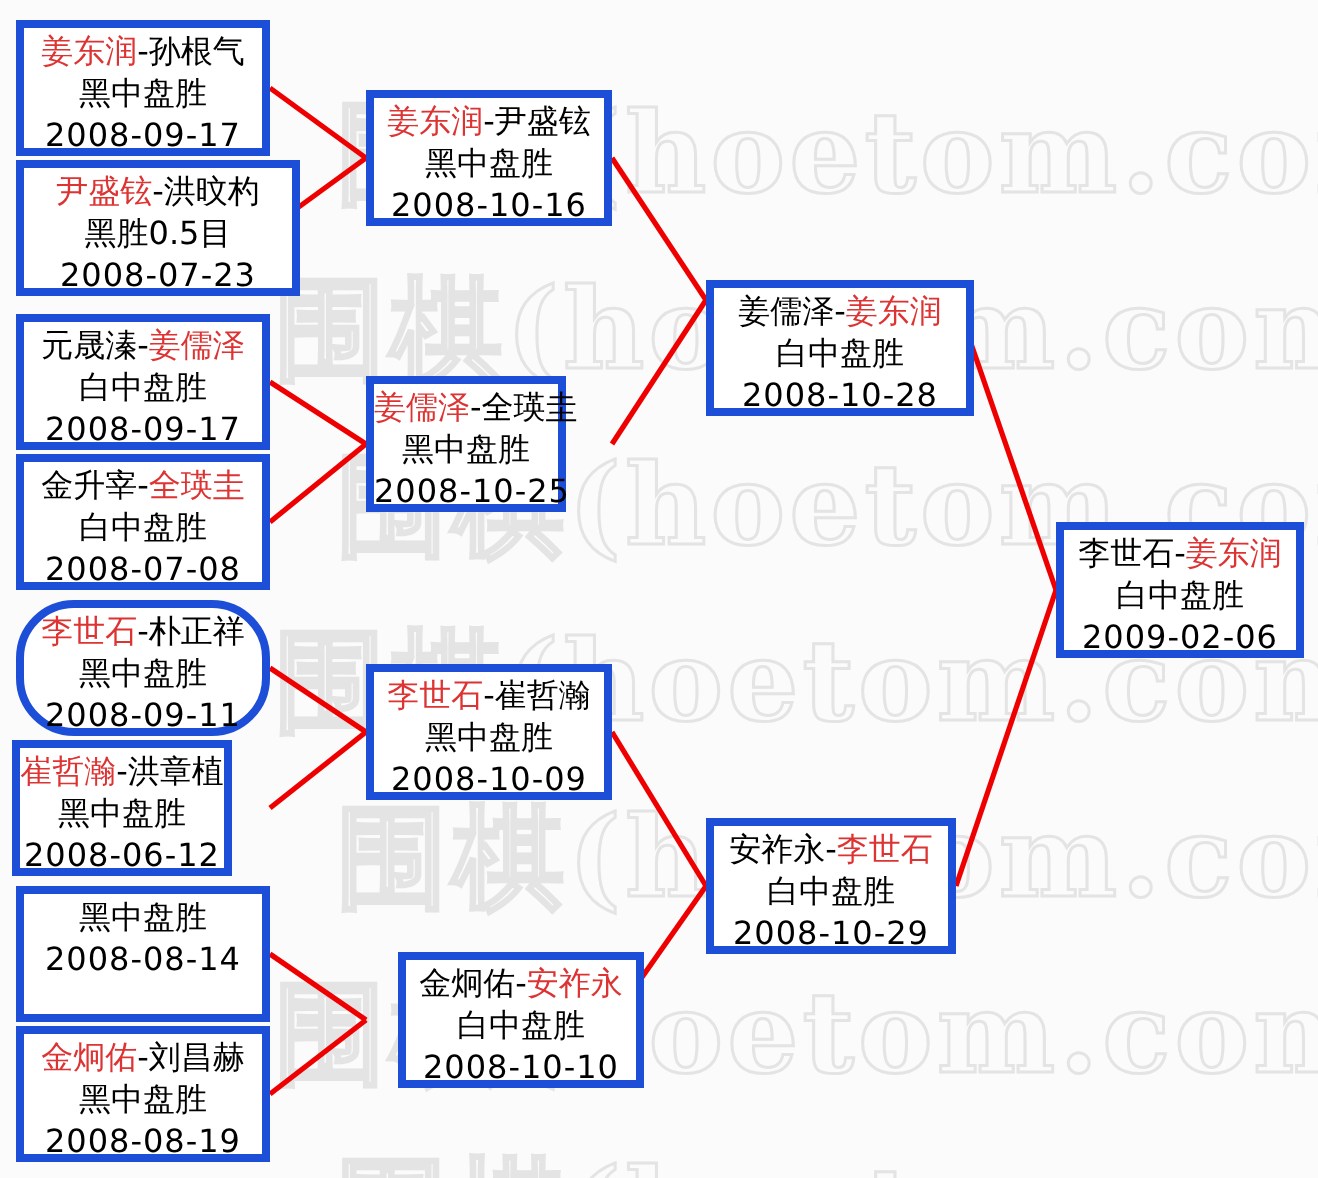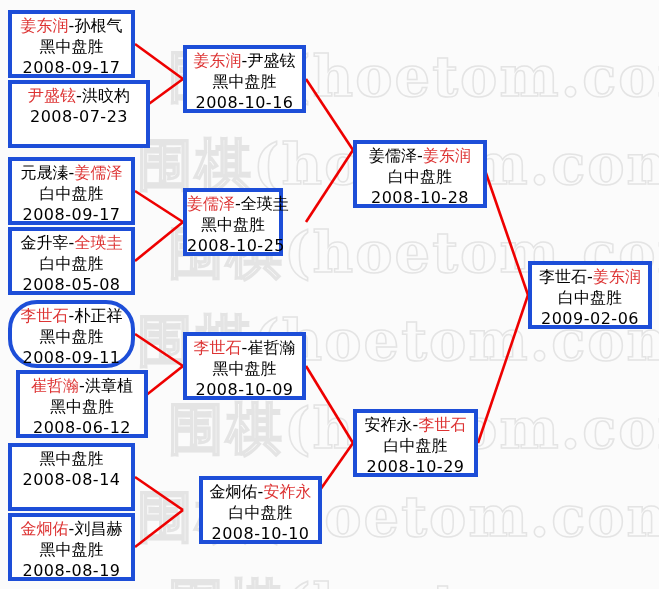--- a/index.html
+++ b/index.html
@@ -63,38 +63,39 @@
     </g>
   </svg>
 
   <div class="match" style="left:8px; top:10px; width:127px;">
     <div class="players w1"><span class="p1">姜东润</span><span class="dash">-</span><span class="p2">孙根气</span></div>
     <div class="result">黑中盘胜</div>
     <div class="date">2008-09-17</div>
   </div>
   <div class="match" style="left:8px; top:80px; width:142px;">
     <div class="players w1"><span class="p1">尹盛铉</span><span class="dash">-</span><span class="p2">洪旼杓</span></div>
+    <div class="result">黑胜0.5目</div>
     <div class="date">2008-07-23</div>
   </div>
   <div class="match" style="left:8px; top:157px; width:127px;">
     <div class="players w2"><span class="p1">元晟溱</span><span class="dash">-</span><span class="p2">姜儒泽</span></div>
     <div class="result">白中盘胜</div>
     <div class="date">2008-09-17</div>
   </div>
   <div class="match" style="left:8px; top:227px; width:127px;">
     <div class="players w2"><span class="p1">金升宰</span><span class="dash">-</span><span class="p2">全瑛圭</span></div>
     <div class="result">白中盘胜</div>
-    <div class="date">2008-05-08</div>
+    <div class="date">2008-07-08</div>
   </div>
   <div class="match" style="left:8px; top:300px; width:127px;border-radius:29px;">
     <div class="players w1"><span class="p1">李世石</span><span class="dash">-</span><span class="p2">朴正祥</span></div>
     <div class="result">黑中盘胜</div>
     <div class="date">2008-09-11</div>
   </div>
-  <div class="match" style="left:16px; top:370px; width:132px;">
+  <div class="match" style="left:6px; top:370px; width:110px;">
     <div class="players w1"><span class="p1">崔哲瀚</span><span class="dash">-</span><span class="p2">洪章植</span></div>
     <div class="result">黑中盘胜</div>
     <div class="date">2008-06-12</div>
   </div>
   <div class="match" style="left:8px; top:443px; width:127px;">
     <div class="result">黑中盘胜</div>
     <div class="date">2008-08-14</div>
   </div>
   <div class="match" style="left:8px; top:513px; width:127px;">
     <div class="players w1"><span class="p1">金炯佑</span><span class="dash">-</span><span class="p2">刘昌赫</span></div>

